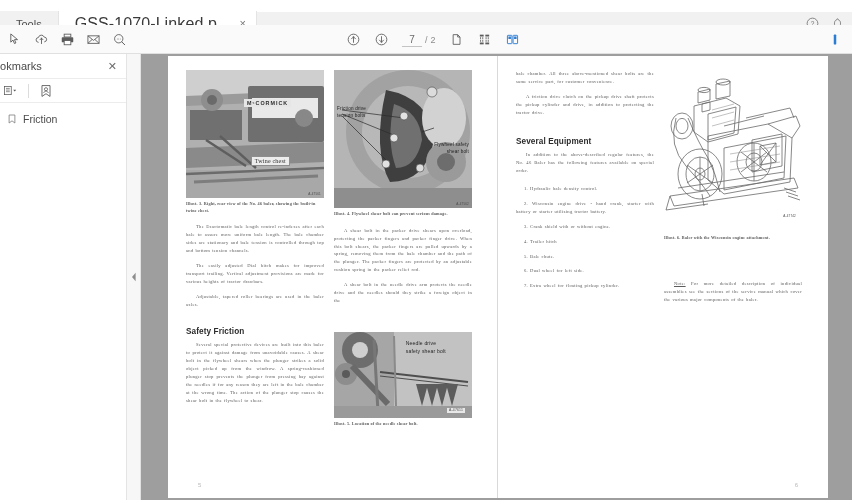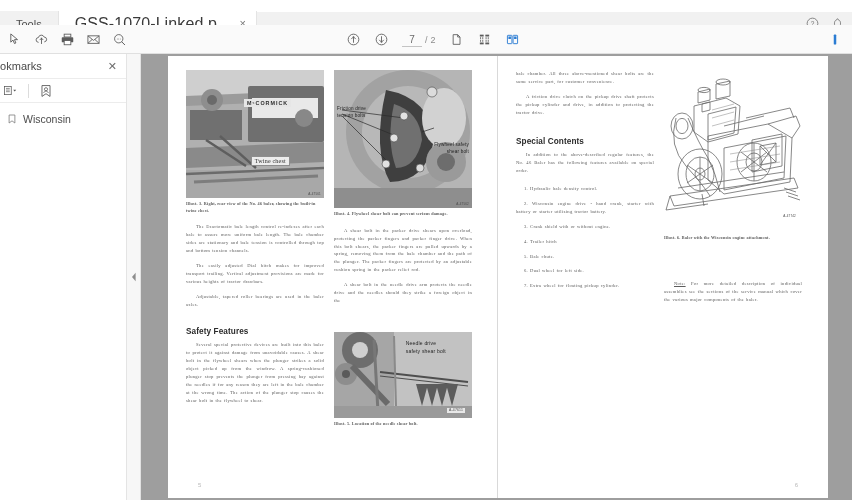--- a/index.html
+++ b/index.html
@@ -357,21 +357,21 @@
         </svg>
       </div>
     </div>
     <div class="bm-list">
       <div class="bm-item">
         <span class="bm-icon">
           <svg width="8" height="10" viewBox="0 0 10 12">
               <path d="M1.4 1h7.2v10L5 8.3 1.4 11z" fill="none" stroke="#7b7b7b" stroke-width="1"></path>
             </svg>
         </span>
-        <span>Wisconsin</span>
+        <span>Friction</span>
       </div>
     </div>
   </div>
 
   <div class="splitter">
     <div class="splitter-grip">
       <svg width="6" height="10" viewBox="0 0 6 10">
           <path d="M4.6 .8 1 5l3.6 4.2z" fill="#8d8d8d"></path>
         </svg>
     </div>
@@ -407,21 +407,21 @@
                 <div class="ph-label" style="left:47%;top:67%;font-family:'Liberation Serif',serif;font-size:6px;">Twine chest</div>
                 <div class="ph-code">A-47561</div>
               </div>
               <div class="scap">Illust. 3.  Right, rear view of the No. 46 baler, showing the built-in  twine chest.</div>
 
               <div style="height:9px"></div>
               <div class="stext ind">The Exactomatic bale length control re-indexes after each bale to assure more uniform bale length.  The bale chamber sides are stationary and bale tension is controlled through top and bottom tension channels.</div>
               <div class="stext ind">The easily adjusted Dial hitch makes for improved transport trailing.  Vertical adjustment provisions are made for various heights of tractor drawbars.</div>
               <div class="stext ind">Adjustable, tapered roller bearings are used in the baler axles.</div>
               <div style="height:8px"></div>
-              <div class="shead">Safety Features</div>
+              <div class="shead">Safety Friction</div>
               <div class="stext ind">Several special protective devices are built into this baler to protect it against damage from unavoidable causes.  A shear bolt in the flywheel shears when the plunger strikes a solid object picked up from the windrow.  A spring-cushioned plunger stop prevents the plunger from pressing hay against the needles if for any reason they are left in the bale chamber at the wrong time.  The action of the plunger stop causes the shear bolt in the flywheel to shear.</div>
             </div>
 
             <div class="col">
 
               <div class="photo ph-grad-b" style="height:138px;">
                 <svg width="100%" height="100%" viewBox="0 0 138 138" preserveAspectRatio="none" style="position:absolute;inset:0;">
                   <rect x="0" y="0" width="138" height="138" fill="#b5b5b5"></rect>
                   <circle cx="74" cy="62" r="62" fill="#a2a2a2"></circle>
                   <circle cx="74" cy="62" r="46" fill="#b8b8b8"></circle>
@@ -488,21 +488,21 @@
       </div>
 
       <div class="page right">
         <div class="pg-inner">
           <div class="cols">
 
             <div class="col">
               <div class="stext">bale chamber.  All three above-mentioned shear bolts are the same service part, for customer convenience.</div>
               <div class="stext ind">A friction drive clutch on the pickup drive shaft protects the pickup cylinder and drive, in addition to protecting the tractor drive.</div>
               <div style="height:10px"></div>
-              <div class="shead">Special Contents</div>
+              <div class="shead">Several Equipment</div>
               <div class="stext ind">In addition to the above-described regular features, the No. 46 Baler has the following features available on special order.</div>
               <div style="height:3px"></div>
               <div class="stext num">1.  Hydraulic bale density control.</div>
               <div class="stext num">2.   Wisconsin engine drive - hand crank, starter with battery or starter utilizing tractor battery.</div>
               <div class="stext num">3.  Crank shield with or without engine.</div>
               <div class="stext num">4.  Trailer hitch</div>
               <div class="stext num">5.  Bale chute.</div>
               <div class="stext num">6.  Dual wheel for left side.</div>
               <div class="stext num">7.  Extra wheel for floating pickup cylinder.</div>
             </div>

